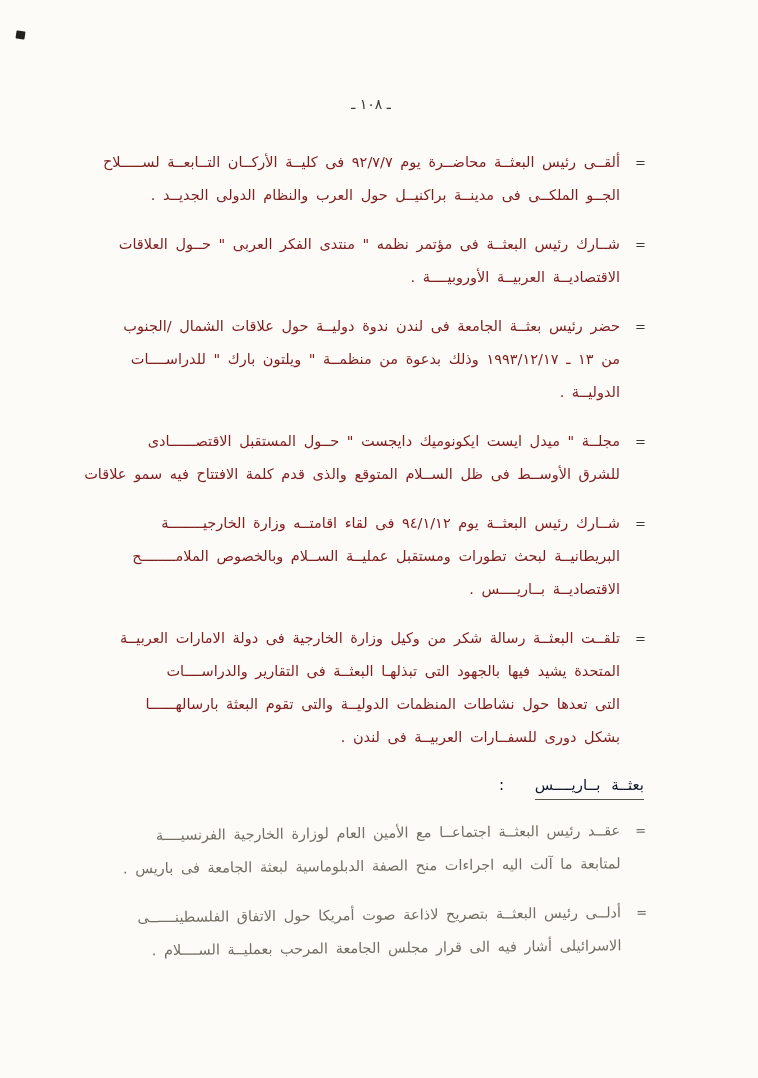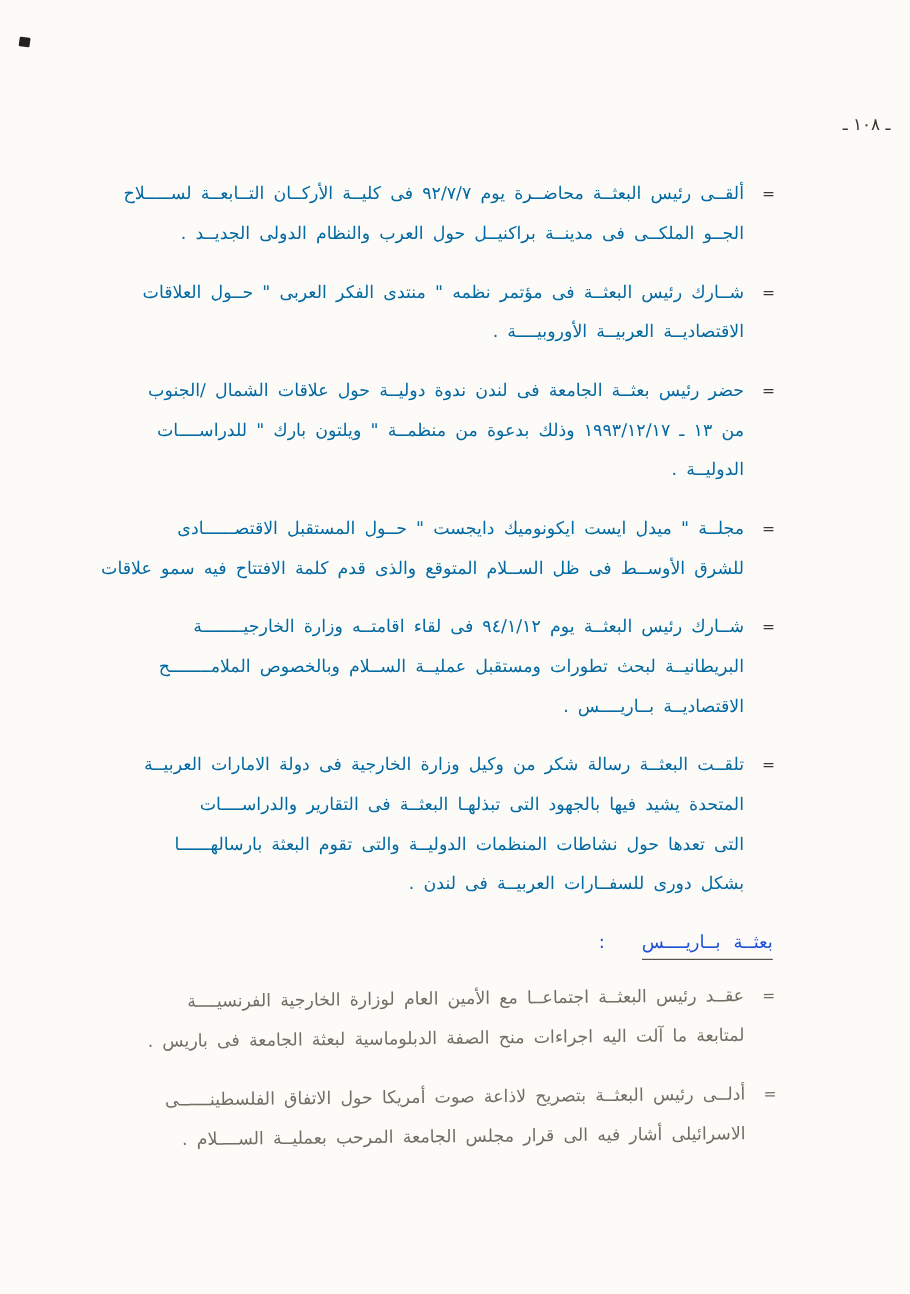--- a/index.html
+++ b/index.html
@@ -20,20 +20,21 @@
     position:absolute;
     left:16px; top:31px;
     width:9px; height:8px;
     background:#23211d;
     transform:rotate(8deg);
     border-radius:1px;
   }
   .page-number {
     position:absolute;
     top:96px; left:0; right:16px;
+    text-align:center;
     font-size:14px;
     letter-spacing:1px;
     color:#3a3831;
   }
   .content {
     position:absolute;
     top:146px;
     right:112px;
     width:524px;
     direction:rtl;
@@ -51,28 +52,28 @@
     line-height:33px;
     color:#3a3831;
   }
   .lines { flex:1; min-width:0; }
   .line {
     font-size:14.5px;
     line-height:33px;
     text-align:right;
     white-space:nowrap;
     word-spacing:3px;
-    color:#0369a1;
+    color:#7f1d1d;
   }
   .section-heading {
     margin:10px 2px 14px -8px;
     text-align:right;
     font-size:15px;
     line-height:30px;
-    color:#1d4ed8;
+    color:#0f172a;
   }
   .section-heading .htext {
     border-bottom:1px solid #55524a;
     padding-bottom:5px;
     word-spacing:6px;
   }
   .section-heading .hcolon {
     margin-right:26px;
     display:inline-block;
   }

